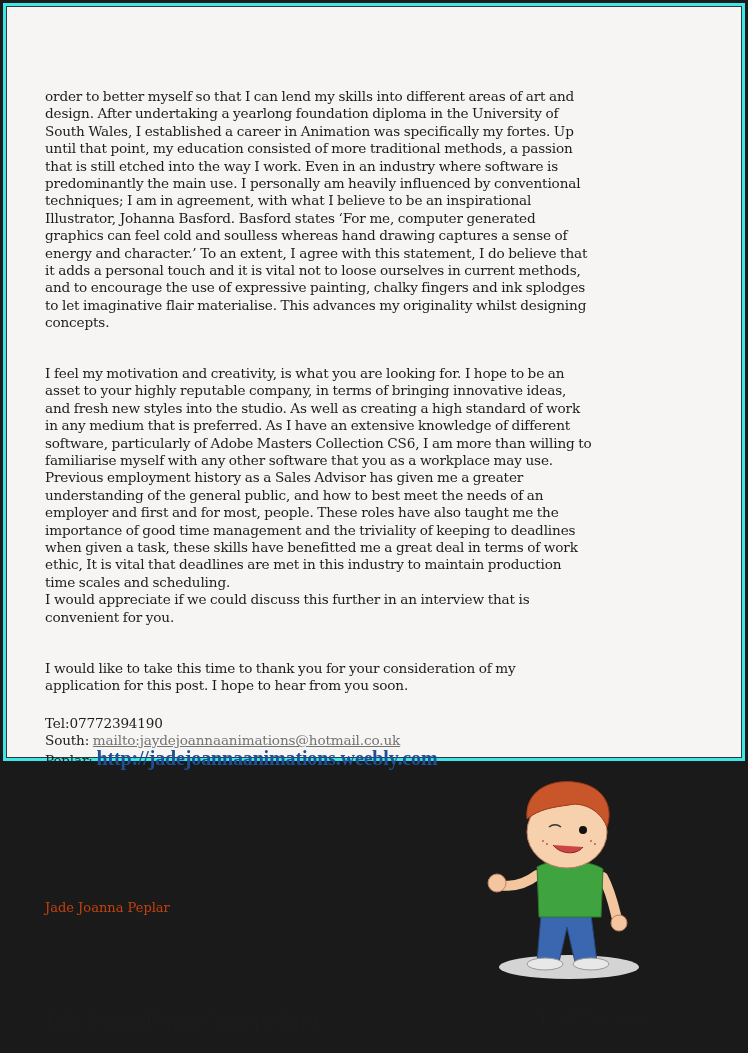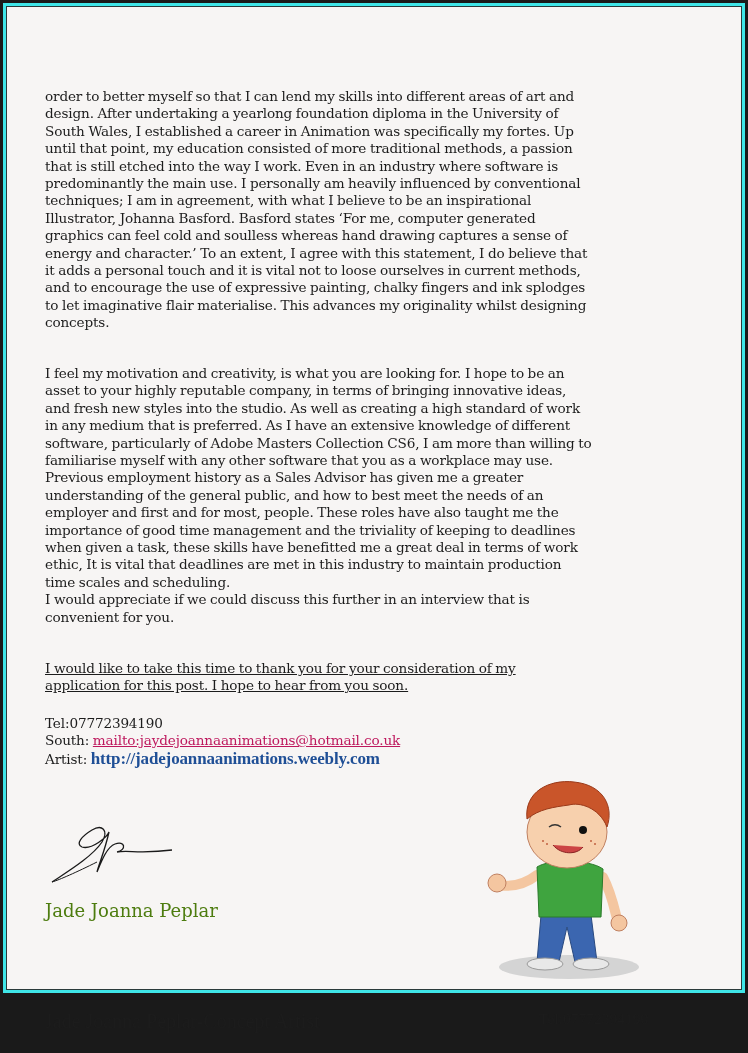--- a/index.html
+++ b/index.html
@@ -1,29 +1,29 @@
 <!DOCTYPE html>
 <html><head>
 <meta charset="utf-8">
 <style>
   html, body { margin:0; padding:0; }
   body { width:748px; height:1053px; background:#1a1a1a; position:relative; overflow:hidden; }
-  .frame-outer { position:absolute; left:3px; top:3px; width:742px; height:990px; background:#3fe6e8; }
+  .frame-outer { position:absolute; left:3px; top:3px; width:742px; height:758px; background:#3fe6e8; }
   .frame-inner { position:absolute; left:3px; top:3px; right:3px; bottom:3px; border:1px solid #2a3a3a; background:#f7f5f4; }
   .page { position:absolute; left:0; top:0; right:0; bottom:0; }
   .text { position:absolute; left:38px; width:660px; font-family:"DejaVu Serif", "Liberation Serif", serif; font-size:13.6px; line-height:17.4px; color:#1c1c1c; letter-spacing:-0.15px; word-spacing:-0.5px; }
   .para { margin:0; white-space:pre-line; }
   .p1 { top:81px; }
   .p2 { top:358px; }
-  .p3 { top:653px;text-decoration:underline; }
+  .p3 { top:653px; }
   .contact { top:708px; }
-  .contact .link-email { color:#be185d; text-decoration:underline; }
-  .contact .link-web { color:#1f4f96; font-weight:bold; font-family:"Liberation Serif", serif; font-size:17px; }
+  .contact .link-email { color:#737373; text-decoration:underline; }
+  .contact .link-web { color:#1f4f96; font-weight:bold; font-family:"Liberation Serif", serif; font-size:20px; }
   .closing { top:785px; }
-  .sig-name { position:absolute; left:38px; top:893px; font-family:"DejaVu Serif", serif; font-size:18px; color:#4d7c0f; }
+  .sig-name { position:absolute; left:38px; top:893px; font-family:"DejaVu Serif", serif; font-size:13px; color:#c2410c; }
   .signature { position:absolute; left:40px; top:815px; width:140px; height:65px; }
   .mascot { position:absolute; left:472px; top:760px; width:170px; height:220px; }
   .footer-left { position:absolute; left:38px; top:1003px; font-family:"Liberation Serif", serif; font-size:20px; color:#1c1c1c; }
   .footer-right { position:absolute; left:532px; top:1003px; font-family:"Liberation Serif", serif; font-size:15.5px; color:#1c1c1c; }
 </style>
 </head>
 <body>
 
 <div class="frame-outer">
   <div class="frame-inner">
@@ -60,21 +60,21 @@
 convenient for you.</p>
       <p class="text para p3">I would like to take this time to thank you for your consideration of my
 application for this post. I hope to hear from you soon.</p>
 
       <div class="text contact">
         <div>Tel:07772394190</div>
         <div>
           <span>South: </span><a class="link-email">mailto:jaydejoannaanimations@hotmail.co.uk</a>
         </div>
         <div>
-          <span>Artist: </span><a class="link-web">http://jadejoannaanimations.weebly.com</a>
+          <span>Peplar: </span><a class="link-web">http://jadejoannaanimations.weebly.com</a>
         </div>
       </div>
 
 
       <svg class="signature" viewBox="0 0 140 65">
         <path d="M5,60 C20,50 45,35 55,20 C62,8 55,2 45,8 C35,14 28,22 35,25 C45,28 60,15 62,10 C58,28 52,42 50,50 C55,38 60,25 68,22 C78,18 80,28 70,30 C80,28 95,32 125,28" fill="none" stroke="#1a1a1a" stroke-width="1.3"></path>
         <path d="M5,60 C12,58 30,50 50,40" fill="none" stroke="#1a1a1a" stroke-width="1"></path>
       </svg>
 
       <div class="sig-name">Jade Joanna Peplar</div>

